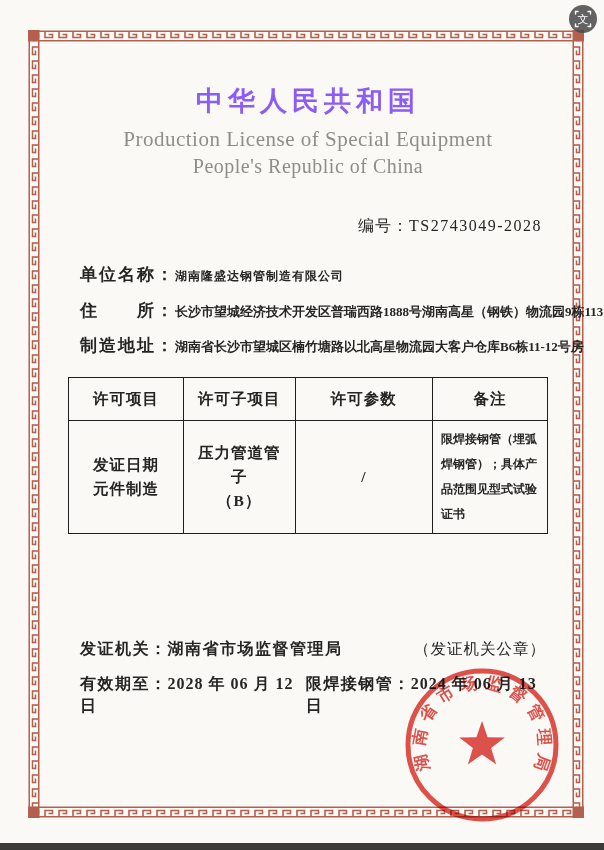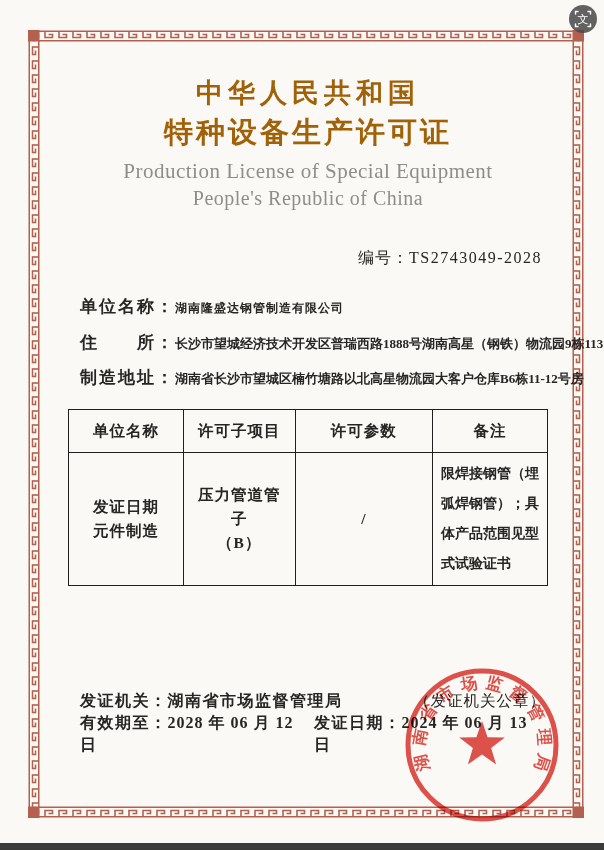--- a/index.html
+++ b/index.html
@@ -28,21 +28,21 @@
   .corner{
     position:absolute;width:11px;height:11px;background:#b4604e;
   }
   .c-tl{top:0;left:0;} .c-tr{top:0;right:0;}
   .c-bl{bottom:0;left:0;} .c-br{bottom:0;right:0;}
   
   .content{
     position:absolute;left:68px;top:76px;width:480px;z-index:2;
   }
   .title-cn{
-    text-align:center;font-weight:bold;color:#a16207;margin:0;
+    text-align:center;font-weight:bold;color:#8b5cf6;margin:8px;
   }
   .title-line1{font-size:27px;line-height:34px;letter-spacing:5px;}
   .title-line2{font-size:29px;line-height:40px;letter-spacing:3px;margin-top:2px;}
   .title-en{
     text-align:center;color:#8e8d8a;margin:0;font-weight:normal;
   }
   .en-line1{font-size:21px;line-height:27px;margin-top:6px;letter-spacing:.5px;}
   .en-line2{font-size:20px;line-height:27px;letter-spacing:.5px;}
   .serial-row{
     margin-top:36px;text-align:right;font-size:16px;letter-spacing:1px;padding-right:6px;
@@ -60,27 +60,27 @@
   table.license-table{
     width:100%;margin-top:19px;border-collapse:collapse;table-layout:fixed;
   }
   .license-table th,.license-table td{
     border:1.5px solid #1f1f1f;text-align:center;vertical-align:middle;
     font-size:15.5px;font-weight:bold;padding:4px 6px;letter-spacing:1px;
   }
   .license-table th{height:34px;}
   .license-table td{height:88px;white-space:pre-line;line-height:24px;}
   .license-table td.remark-cell{
-    text-align:left;font-size:14px;line-height:30px;letter-spacing:0;white-space:normal;padding:6px 8px;
+    text-align:left;font-size:12px;line-height:25px;letter-spacing:0;white-space:normal;padding:6px 8px;
   }
   .col-item{width:24%;} .col-sub{width:23.3%;} .col-param{width:28.7%;} .col-remark{width:24%;}
   
   .footer{margin-top:104px;margin-left:12px;}
   .f-row{display:flex;justify-content:space-between;align-items:baseline;line-height:22px;}
-  .f-row + .f-row{justify-content:center;}
+  .f-row + .f-row{margin-top:13px;justify-content:center;}
   .f-label{font-weight:bold;font-size:16px;letter-spacing:1.5px;}
   .f-value{font-weight:bold;font-size:16px;letter-spacing:1.5px;}
   .date-value{font-weight:bold;font-size:16px;letter-spacing:1px;}
   .seal-caption{font-weight:normal;font-size:15.5px;letter-spacing:1px;padding-right:2px;}
   
   .seal{
     position:absolute;left:402px;top:665px;width:160px;height:160px;z-index:3;
     mix-blend-mode:multiply;opacity:.88;
   }
   
@@ -141,21 +141,20 @@
     </svg>
     <div class="corner c-tl"></div>
     <div class="corner c-tr"></div>
     <div class="corner c-bl"></div>
     <div class="corner c-br"></div>
   </div>
 
   <div class="content">
 
     <h1 class="title-cn title-line1">中华人民共和国</h1>
-    <h1 class="title-cn title-line2">特种设备生产许可证</h1>
     <div class="title-en en-line1">Production License of Special Equipment</div>
     <div class="title-en en-line2">People's Republic of China</div>
 
     <div class="serial-row">
       <span class="serial-label">编号：</span><span class="serial-value">TS2743049-2028</span>
     </div>
 
     <div class="fields">
       <div class="field-row">
         <span class="field-label">单位名称：</span>
@@ -174,21 +173,21 @@
 
     <table class="license-table">
       <colgroup>
         <col class="col-item">
           <col class="col-sub">
           <col class="col-param">
           <col class="col-remark">
       </colgroup>
       <thead>
         <tr>
-          <th>单位名称</th>
+          <th>许可项目</th>
           <th>许可子项目</th>
           <th>许可参数</th>
           <th>备注</th>
         </tr>
       </thead>
       <tbody>
         <tr>
           <td>发证日期
 元件制造</td>
           <td>压力管道管子
@@ -204,21 +203,21 @@
         <span>
           <span class="f-label">发证机关：</span><span class="f-value">湖南省市场监督管理局</span>
         </span>
         <span class="seal-caption">（发证机关公章）</span>
       </div>
       <div class="f-row">
         <span>
           <span class="f-label">有效期至：</span><span class="date-value">2028 年 06 月 12 日</span>
         </span>
         <span>
-          <span class="f-label">发证日期：</span><span class="date-value">2024 年 06 月 13 日</span>
+          <span class="f-label">限焊接钢管：</span><span class="date-value">2024 年 06 月 13 日</span>
         </span>
       </div>
     </div>
   </div>
 
   <svg class="seal" viewBox="0 0 160 160">
     <defs>
       <path id="sealArc" d="M80,137 A57,57 0 1,1 80.001,137" fill="none"></path>
     </defs>
     <circle cx="80" cy="80" r="74" fill="none" stroke="#dd3b33" stroke-width="5"></circle>

